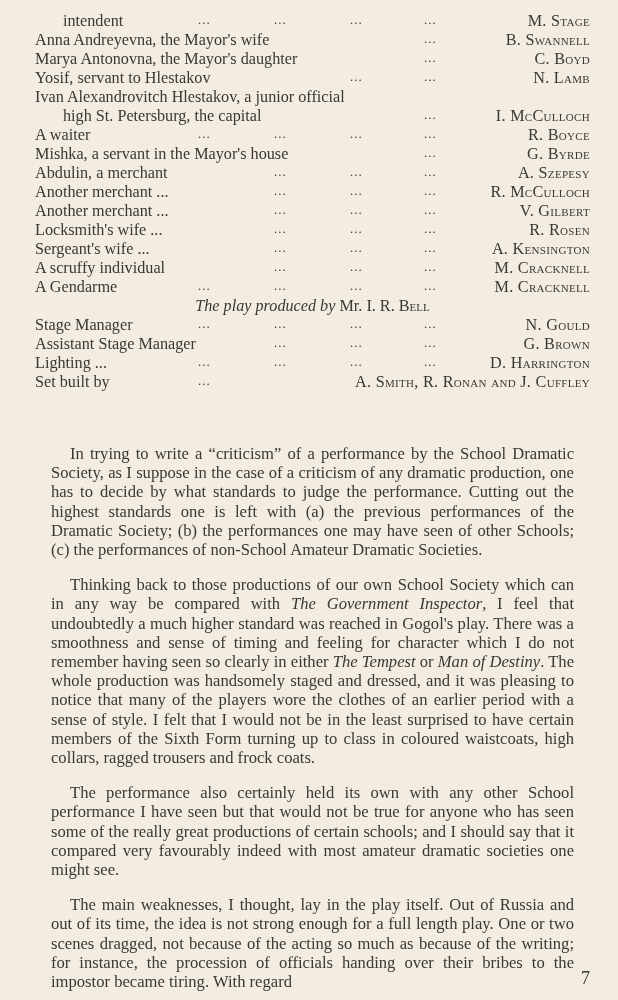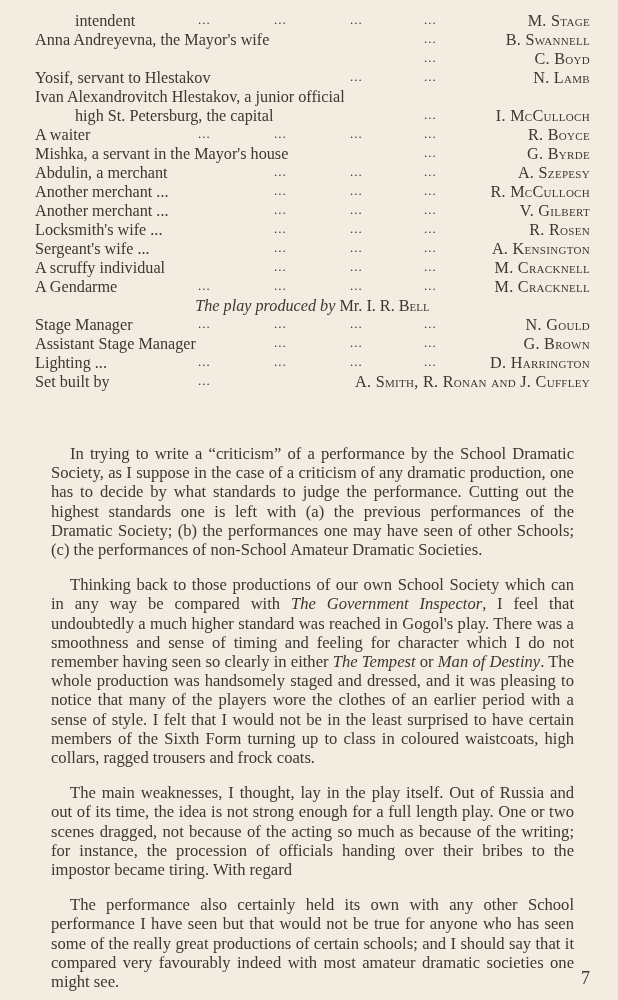--- a/index.html
+++ b/index.html
@@ -7,21 +7,21 @@
       width: 618px; height: 1000px; overflow: hidden;
       background: #f3ece1;
       color: #3b3834;
       font-family: "Liberation Serif", "DejaVu Serif", serif;
       position: relative;
     }
     .page { position: absolute; left: 0; top: 0; width: 618px; height: 1000px; }
     .cast { position: absolute; left: 35px; top: 12px; width: 555px; }
     .row { position: relative; height: 19px; font-size: 16.2px; line-height: 19px; white-space: nowrap; }
     .row .role { position: absolute; left: 0; }
-    .row .role.indent { left: 40px; }
+    .row .role.indent { left: 28px; }
     .row .dots { position: absolute; left: 0; top: 0; width: 420px; height: 19px; }
     .row .dots span { position: absolute; top: -2px; font-size: 13px; letter-spacing: 1px; }
     .row .actor { position: absolute; right: 0; font-variant: small-caps; letter-spacing: 0.3px; }
     .producer { position: relative; height: 19px; font-size: 16.2px; line-height: 19px; text-align: center; width: 555px; }
     .producer .it { font-style: italic; }
     .producer .sc { font-variant: small-caps; }
     .prose {
       position: absolute; left: 35px; top: 428px; width: 555px;
       font-size: 16.6px; line-height: 19.2px; text-align: justify;
     }
@@ -45,20 +45,21 @@
         <span class="actor">M. Stage</span>
       </div>
       <div class="row">
         <span class="role">Anna Andreyevna, the Mayor's wife</span>
         <div class="dots">
           <span style="left: 389px;">...</span>
         </div>
         <span class="actor">B. Swannell</span>
       </div>
       <div class="row">
+        <span class="role">Marya Antonovna, the Mayor's daughter</span>
         <div class="dots">
           <span style="left: 389px;">...</span>
         </div>
         <span class="actor">C. Boyd</span>
       </div>
       <div class="row">
         <span class="role">Yosif, servant to Hlestakov</span>
         <div class="dots">
           <span style="left: 315px;">...</span>
           <span style="left: 389px;">...</span>
@@ -191,18 +192,18 @@
         <div class="dots">
           <span style="left: 163px;">...</span>
         </div>
         <span class="actor">A. Smith, R. Ronan and J. Cuffley</span>
       </div>
     </div>
 
   <div class="prose">
     <p>In trying to write a “criticism” of a performance by the School Dramatic Society, as I suppose in the case of a criticism of any dramatic production, one has to decide by what standards to judge the performance. Cutting out the highest standards one is left with (a) the previous performances of the Dramatic Society; (b) the performances one may have seen of other Schools; (c) the performances of non-School Amateur Dramatic Societies.</p>
     <p><span>Thinking back to those productions of our own School Society which can in any way be compared with </span><i>The Government Inspector</i><span>, I feel that undoubtedly a much higher standard was reached in Gogol's play. There was a smoothness and sense of timing and feeling for character which I do not remember having seen so clearly in either </span><i>The Tempest</i><span> or </span><i>Man of Destiny</i><span>. The whole production was handsomely staged and dressed, and it was pleasing to notice that many of the players wore the clothes of an earlier period with a sense of style. I felt that I would not be in the least surprised to have certain members of the Sixth Form turning up to class in coloured waistcoats, high collars, ragged trousers and frock coats.</span></p>
+    <p>The performance also certainly held its own with any other School performance I have seen but that would not be true for anyone who has seen some of the really great productions of certain schools; and I should say that it compared very favourably indeed with most amateur dramatic societies one might see.</p>
     <p>The main weaknesses, I thought, lay in the play itself. Out of Russia and out of its time, the idea is not strong enough for a full length play. One or two scenes dragged, not because of the acting so much as because of the writing; for instance, the procession of officials handing over their bribes to the impostor became tiring. With regard</p>
-    <p>The performance also certainly held its own with any other School performance I have seen but that would not be true for anyone who has seen some of the really great productions of certain schools; and I should say that it compared very favourably indeed with most amateur dramatic societies one might see.</p>
   </div>
 
   <div class="pageno">7</div>
 </div>
 
 </body></html>

